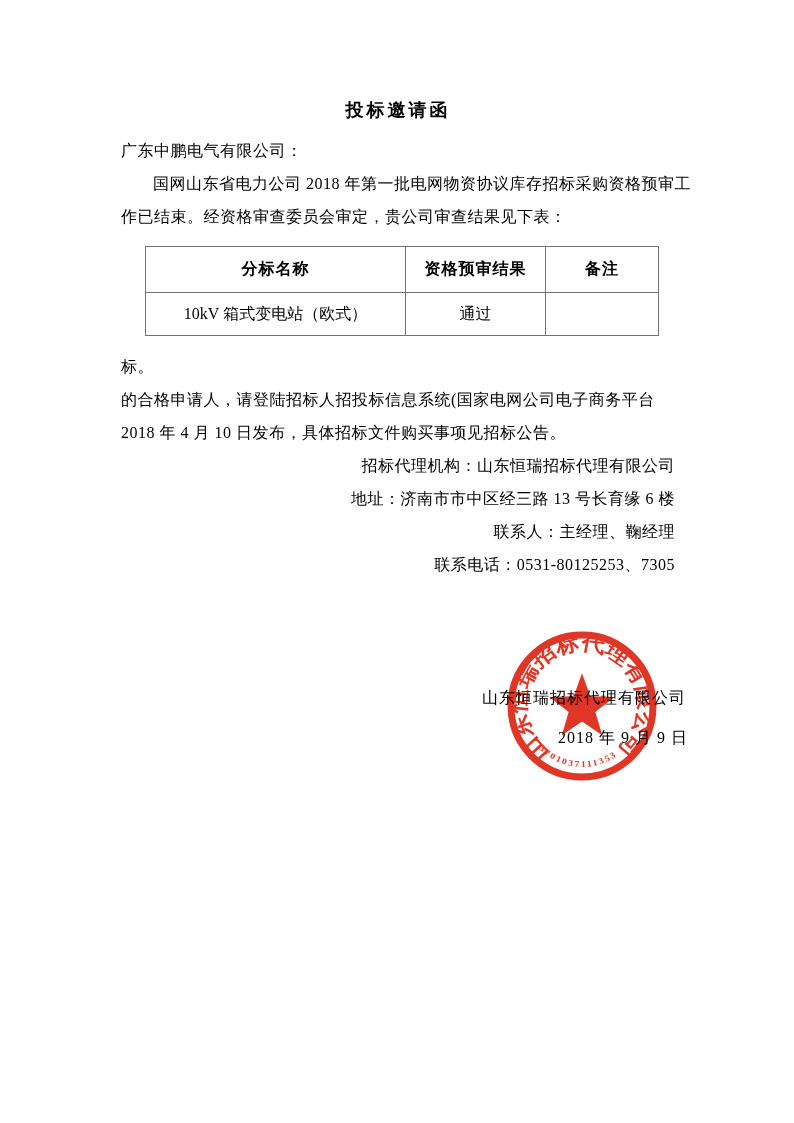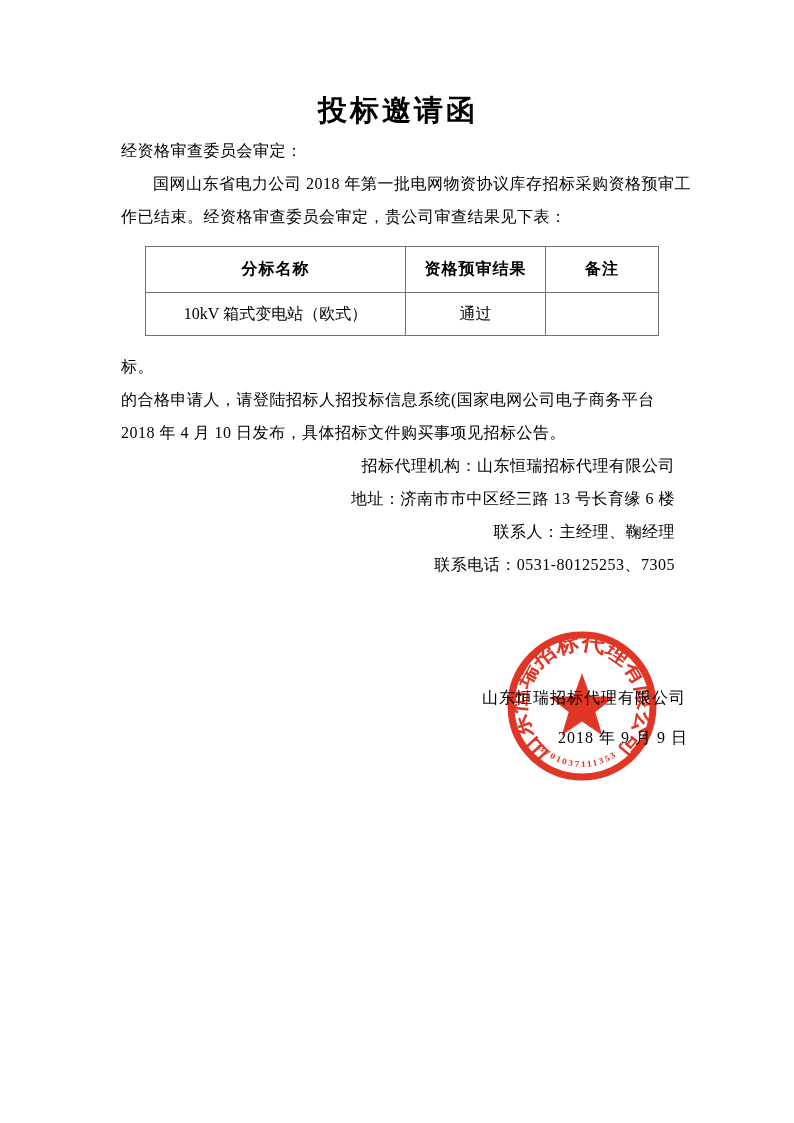--- a/index.html
+++ b/index.html
@@ -10,21 +10,21 @@
     margin: 0 auto;
     background: #ffffff;
     box-sizing: border-box;
     padding: 94px 119px 0 121px;
     font-family: "Liberation Serif", "DejaVu Serif", serif;
     color: #000000;
     overflow: hidden;
   }
   .title {
     margin: 0 0 8px 0;
-    font-size: 29px;
+    font-size: 18px;
     line-height: 32px;
     font-weight: bold;
     text-align: center;
     letter-spacing: 3px;
   }
   .line {
     font-size: 16px;
     line-height: 33px;
     white-space: nowrap;
     letter-spacing: 0.5px;
@@ -79,21 +79,21 @@
   }
   .seal text { font-family: "Liberation Serif", "DejaVu Serif", serif; }
 </style>
 </head>
 <body>
 
 <div class="page">
 
   <h1 class="title">投标邀请函</h1>
 
-  <div class="line">经资格审查委员会审定：</div>
+  <div class="line">广东中鹏电气有限公司：</div>
 
   <div class="line indent">国网山东省电力公司 2018 年第一批电网物资协议库存招标采购资格预审工</div>
   <div class="line">作已结束。经资格审查委员会审定，贵公司审查结果见下表：</div>
 
   <table class="prequal">
     <colgroup>
         <col class="c1">
         <col class="c2">
         <col class="c3">
       </colgroup>

